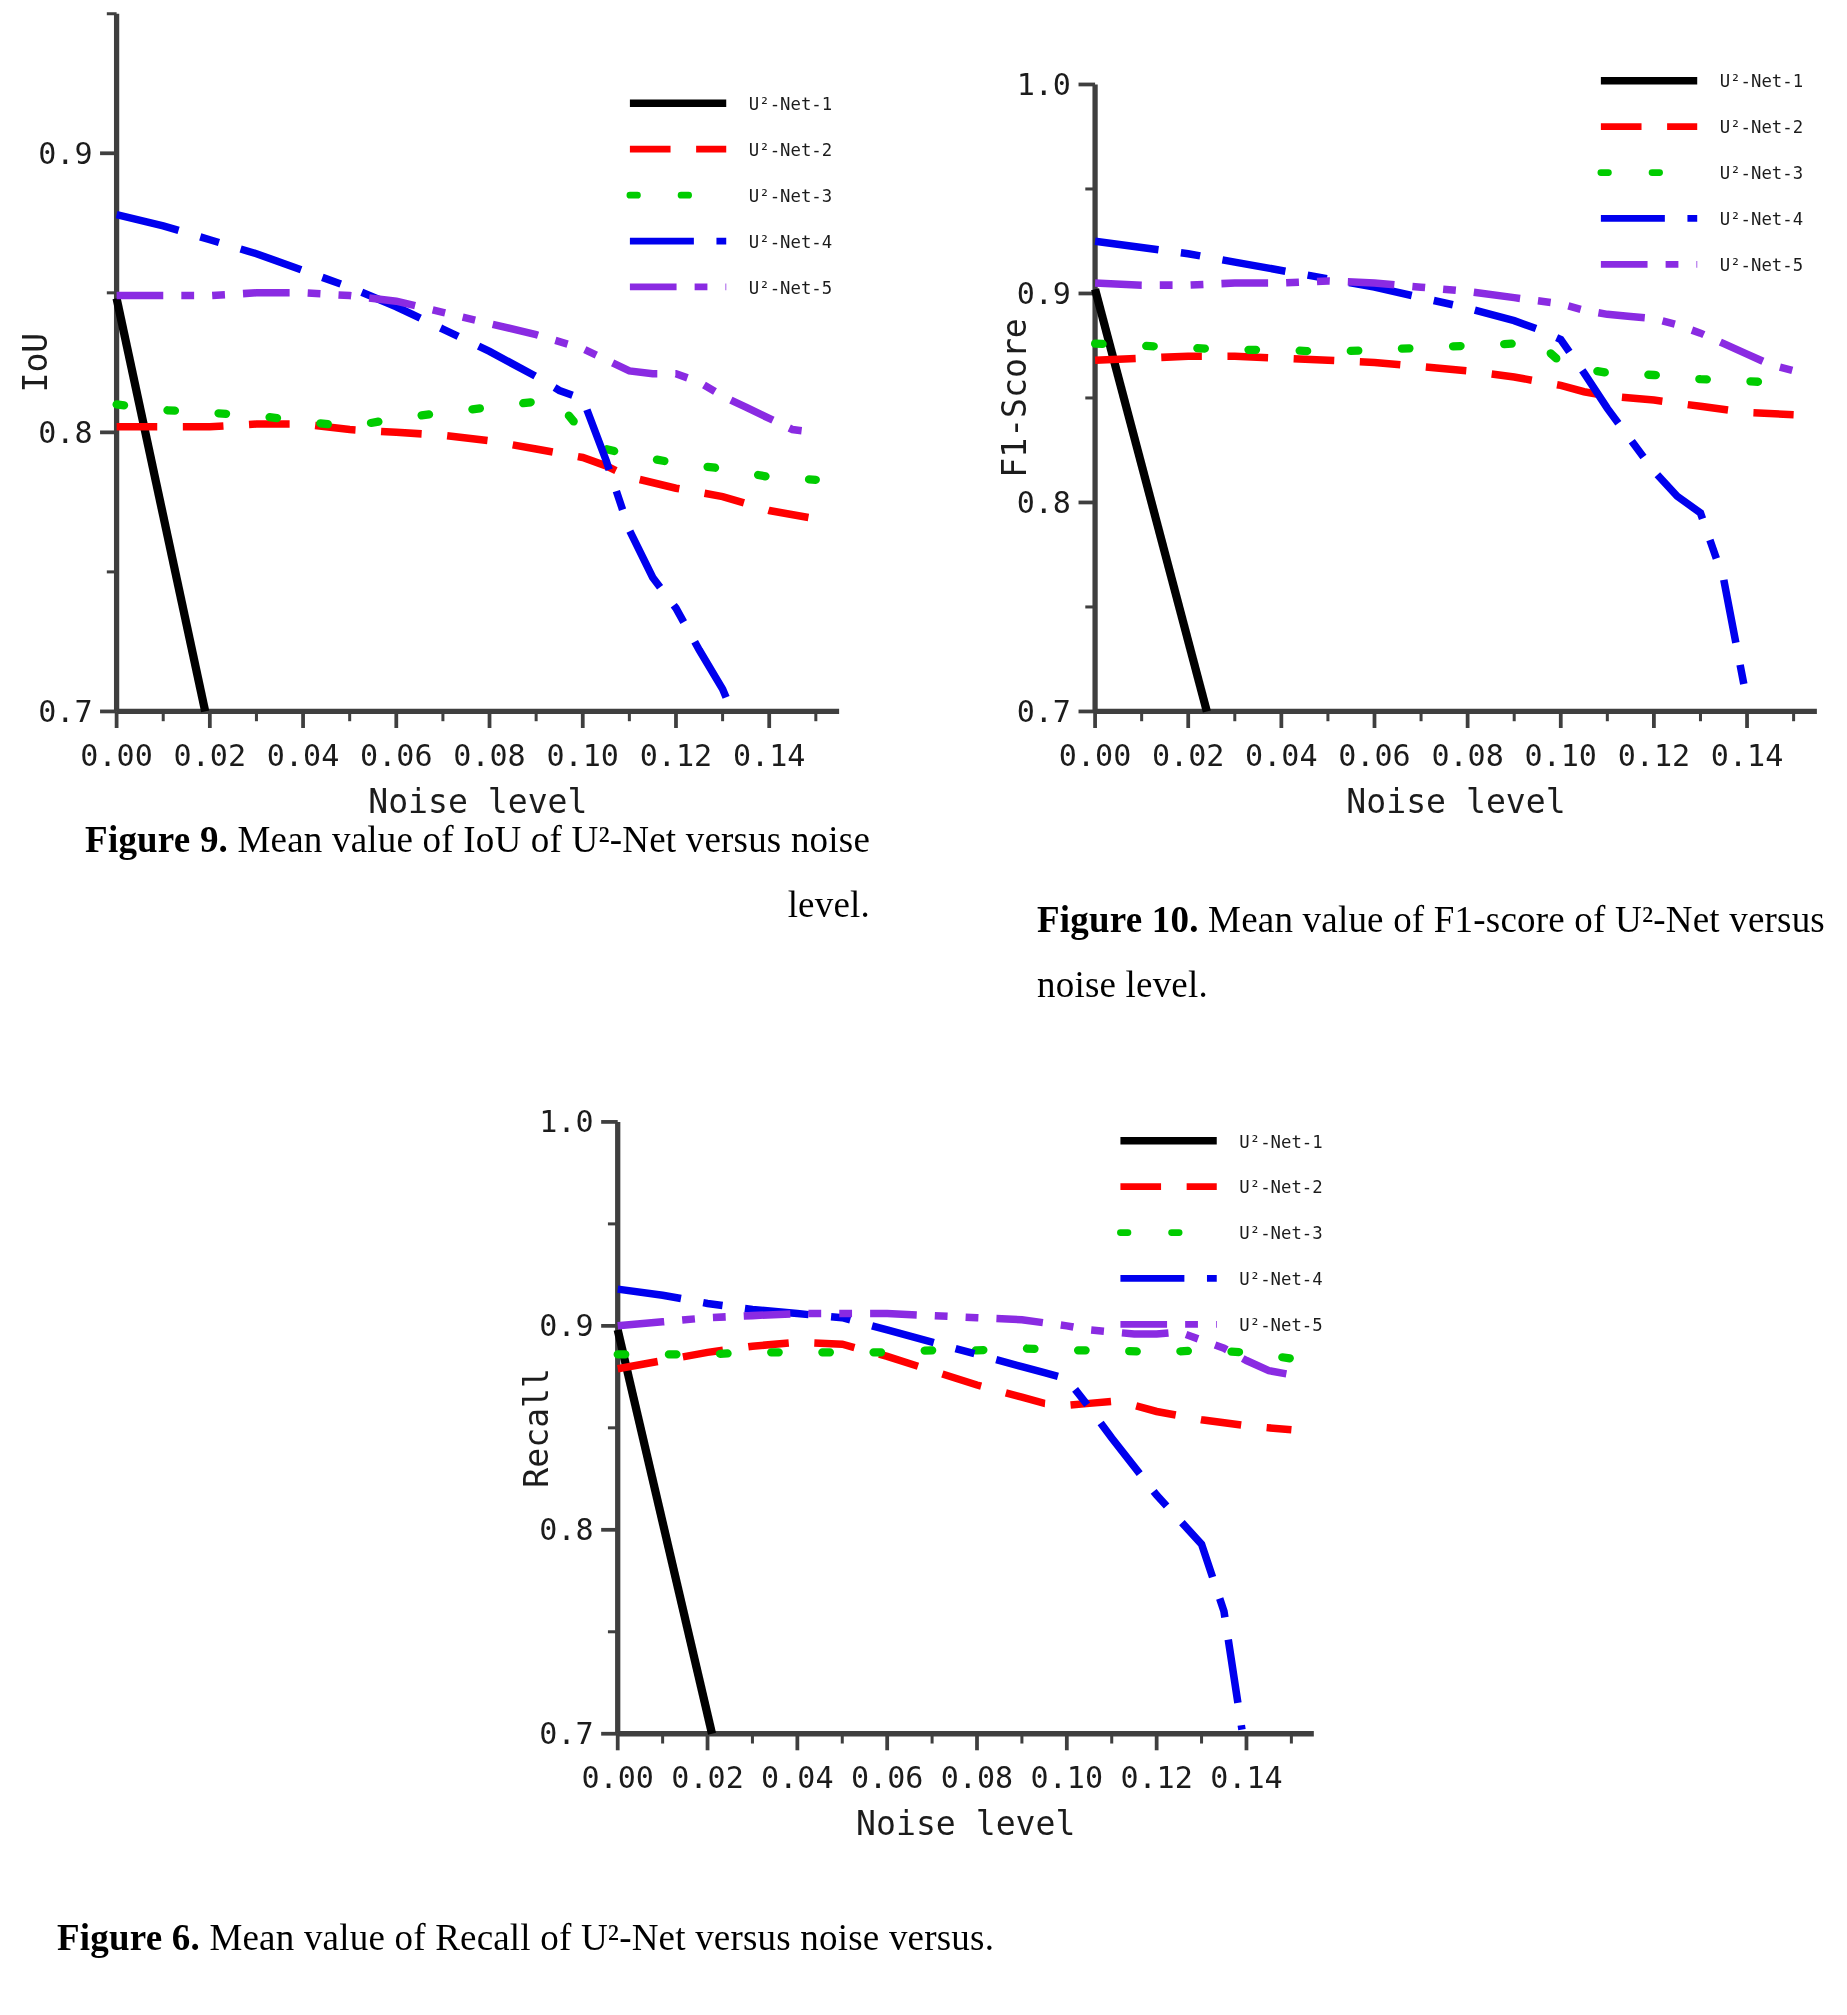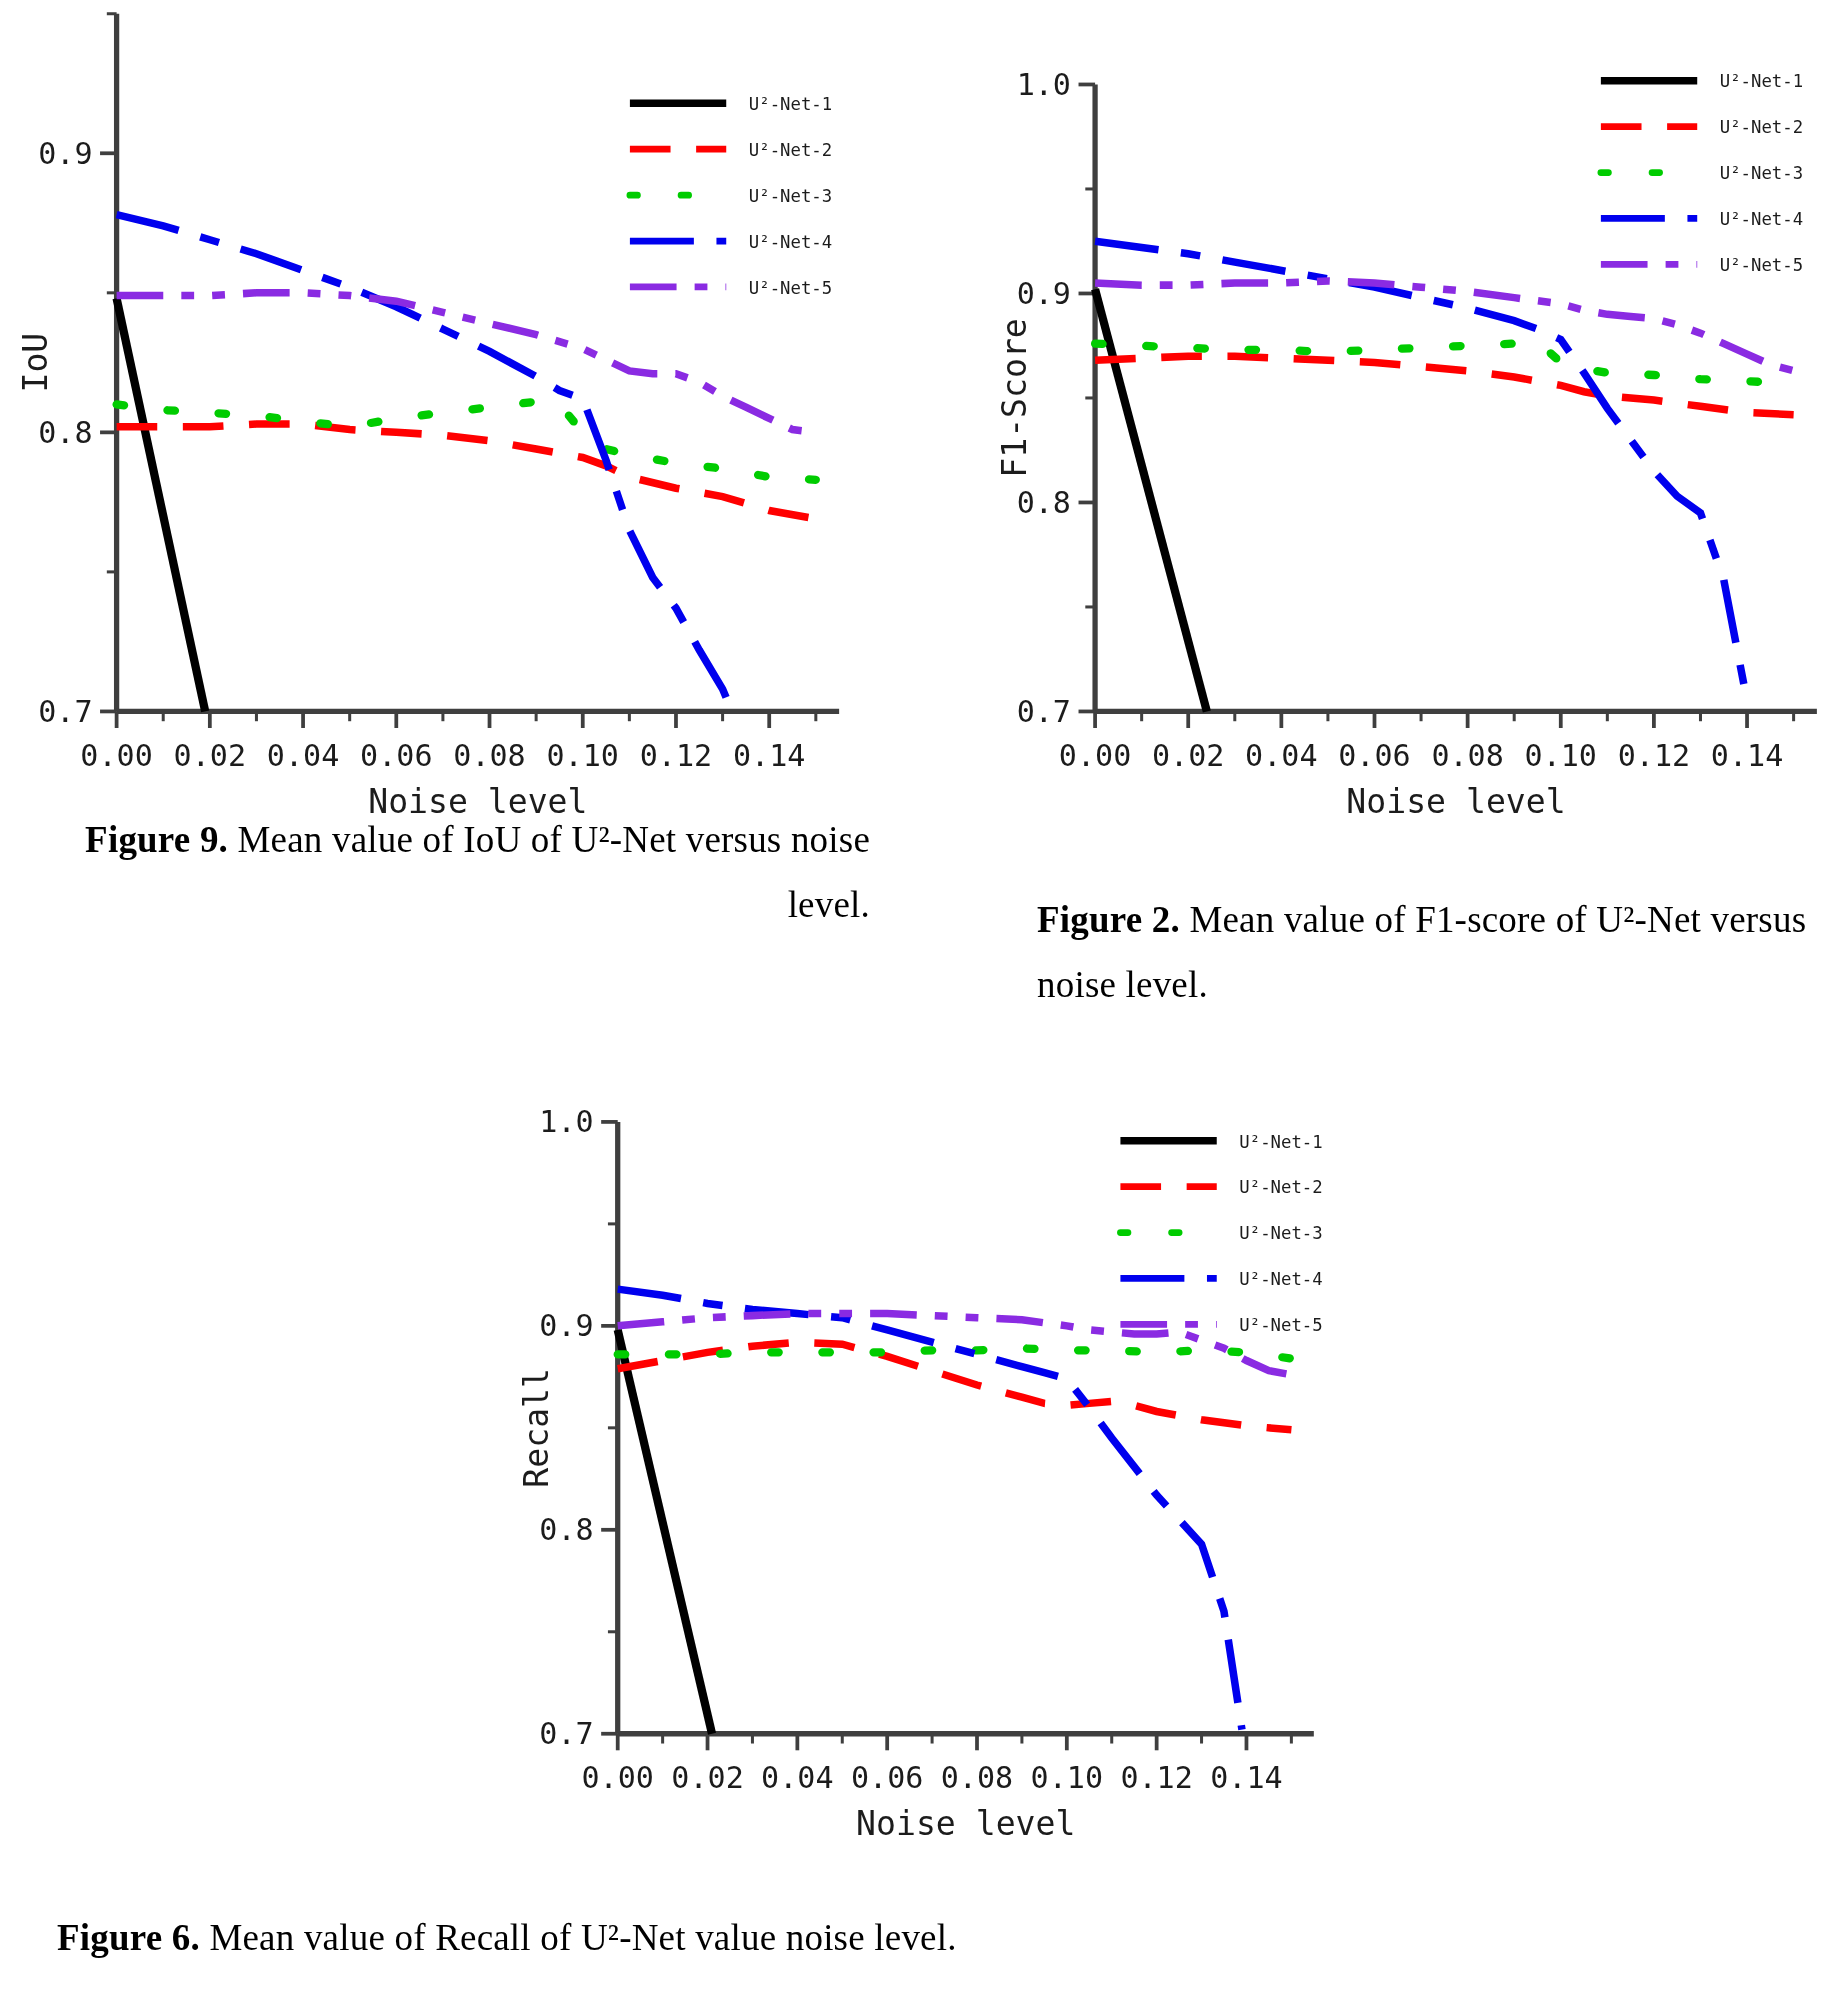--- a/index.html
+++ b/index.html
@@ -238,18 +238,18 @@
         <line x1="888" y1="334" x2="1016" y2="334" stroke="#8a2be2" stroke-width="9" stroke-dasharray="62 24 17 24 17 24"></line>
         <text x="1046" y="343" font-size="23" fill="#333333">U²-Net-5</text>
       </g>
     </g>
   </svg>
 
 <div id="caption-9" class="caption">
   <span class="cap-label">Figure 9.</span><span> Mean value of IoU of U²-Net versus noise level.</span>
 </div>
 <div id="caption-10" class="caption">
-  <span class="cap-label">Figure 2.</span><span> Mean value of F1-score of U²-Net versus noise level.</span>
+  <span class="cap-label">Figure 10.</span><span> Mean value of F1-score of U²-Net versus noise level.</span>
 </div>
 <div id="caption-11" class="caption">
-  <span class="cap-label">Figure 6.</span><span> Mean value of Recall of U²-Net value noise level.</span>
+  <span class="cap-label">Figure 6.</span><span> Mean value of Recall of U²-Net versus noise versus.</span>
 </div>
 
 
 </body></html>

